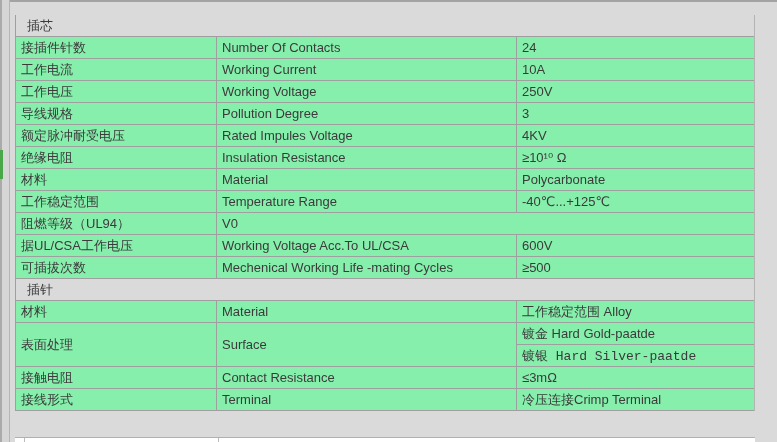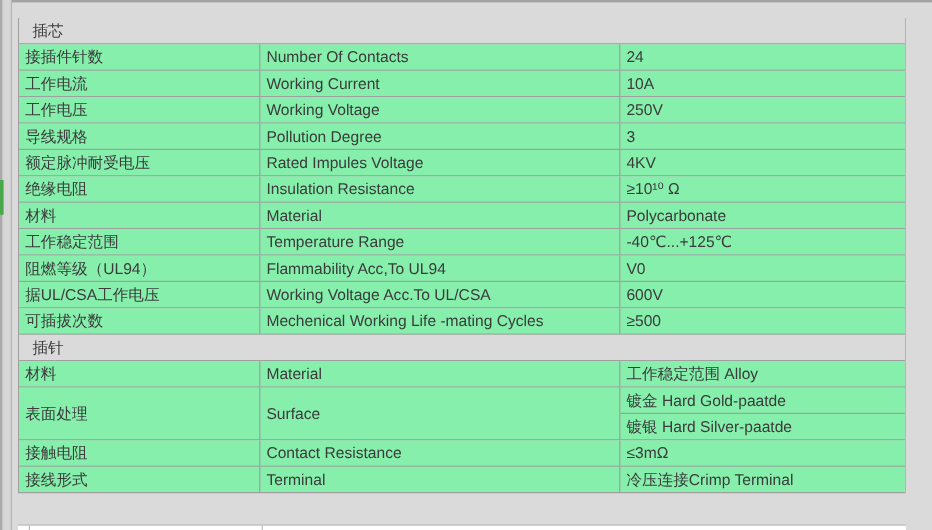--- a/index.html
+++ b/index.html
@@ -43,21 +43,21 @@
     border-bottom: 1px solid #9f9f9f;
   }
   .row.tall { height: 44px; }
   .c1, .c2, .c3 { display: flex; align-items: center; padding-left: 5px; overflow: hidden; white-space: nowrap; }
   .c1 { width: 200px; }
   .c2 { width: 300px; border-left: 1px solid #9f9f9f; }
   .c3 { flex: 1; border-left: 1px solid #9f9f9f; }
   .c3.split { flex-direction: column; align-items: stretch; padding-left: 0; }
   .sub { height: 22px; display: flex; align-items: center; padding-left: 5px; }
   .sub.first { border-bottom: 1px solid #9f9f9f; height: 22px; }
-  .sub.second { height: 21px; }
+  .sub.second { height: 21px; font-family: Liberation Mono, monospace; }
   .next-table-sliver {
     position: absolute; left: 15px; top: 437px; width: 740px; height: 5px;
     background: #ffffff; border-top: 1px solid #b0b0b0;
   }
   .sliver-tick {
     position: absolute; top: 0; width: 1px; height: 5px; background: #bcbcbc;
   }
 </style>
 </head>
 <body>
@@ -108,21 +108,20 @@
     <div class="c2">Material</div>
     <div class="c3">Polycarbonate</div>
   </div>
   <div class="row">
     <div class="c1">工作稳定范围</div>
     <div class="c2">Temperature Range</div>
     <div class="c3">-40℃...+125℃</div>
   </div>
   <div class="row">
     <div class="c1">阻燃等级（UL94）</div>
-    <div class="c2">Flammability Acc,To UL94</div>
     <div class="c3">V0</div>
   </div>
   <div class="row">
     <div class="c1">据UL/CSA工作电压</div>
     <div class="c2">Working Voltage Acc.To UL/CSA</div>
     <div class="c3">600V</div>
   </div>
   <div class="row">
     <div class="c1">可插拔次数</div>
     <div class="c2">Mechenical Working Life -mating Cycles</div>

